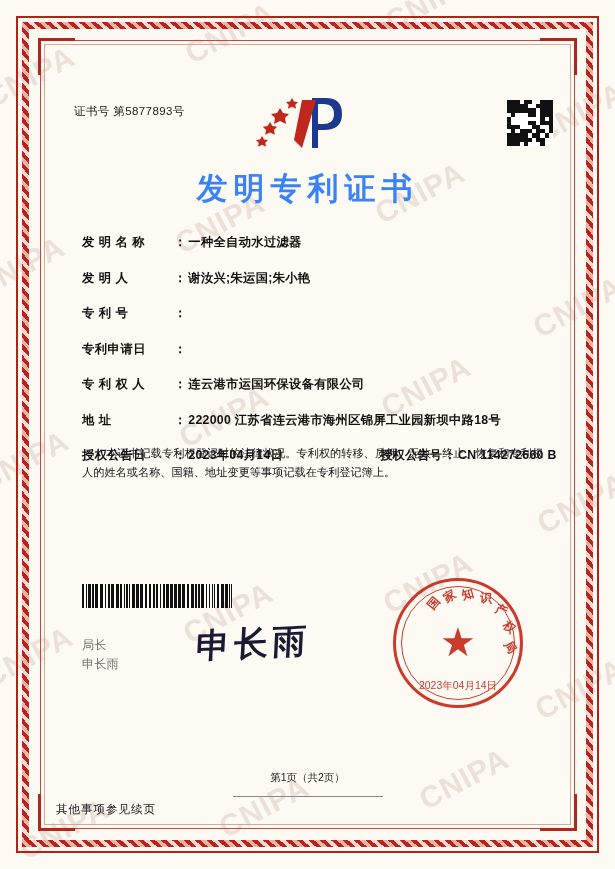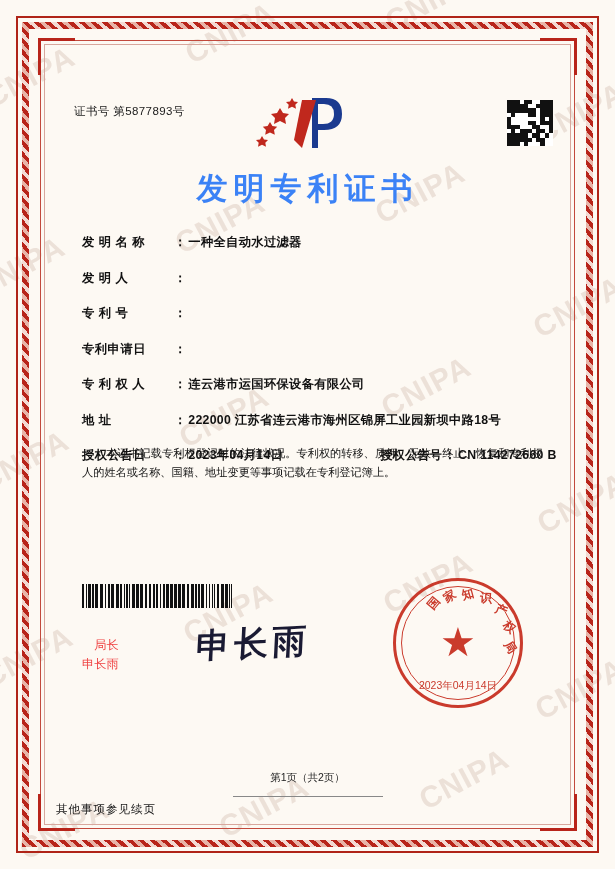--- a/index.html
+++ b/index.html
@@ -184,22 +184,21 @@
     gap: 0;
   }
   .barcode span { display: block; background: #111; }
 
   .signer {
     position: absolute;
     left: 26px;
     top: 580px;
     font-size: 12.2px;
     line-height: 19px;
-    color: #ef4444;
-    text-align: right;
+    color: #737373;
   }
 
   .signature {
     position: absolute;
     left: 140px;
     top: 565px;
     font-family: "DejaVu Serif", serif;
     font-size: 34px;
     color: #1a1a33;
     letter-spacing: 4px;
@@ -457,20 +456,21 @@
 
     <div class="fields">
       <div class="field-row">
         <div class="field-label">发 明 名 称</div>
         <div class="field-colon">：</div>
         <div class="field-value">一种全自动水过滤器</div>
       </div>
       <div class="field-row">
         <div class="field-label">发 明 人</div>
         <div class="field-colon">：</div>
+        <div class="field-value">谢汝兴;朱运国;朱小艳</div>
       </div>
       <div class="field-row">
         <div class="field-label">专 利 号</div>
         <div class="field-colon">：</div>
       </div>
       <div class="field-row">
         <div class="field-label">专利申请日</div>
         <div class="field-colon">：</div>
       </div>
       <div class="field-row">

